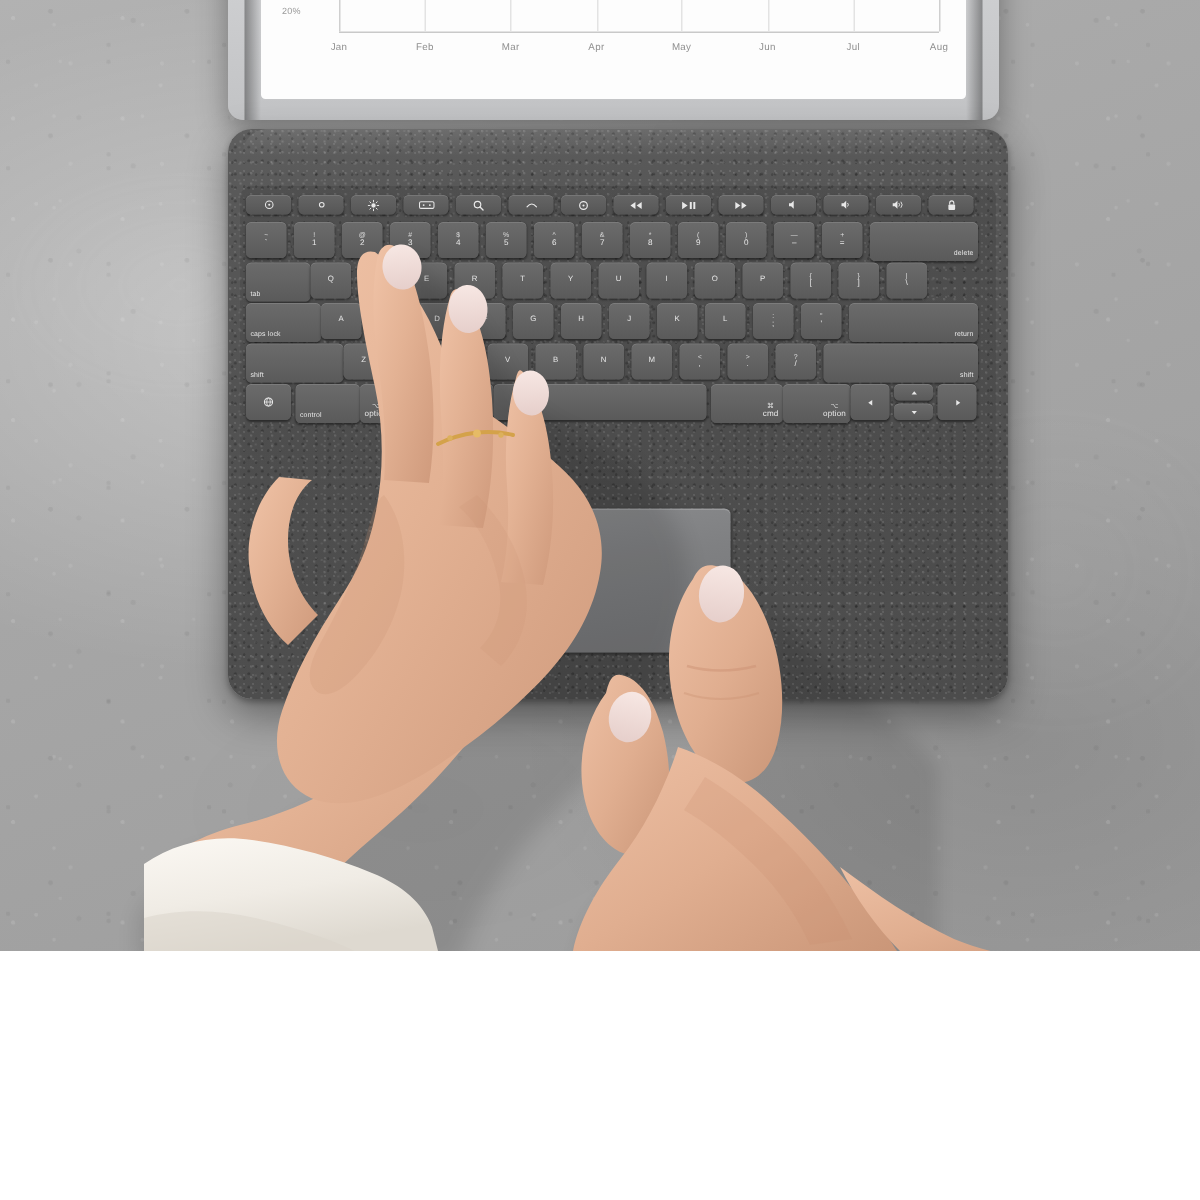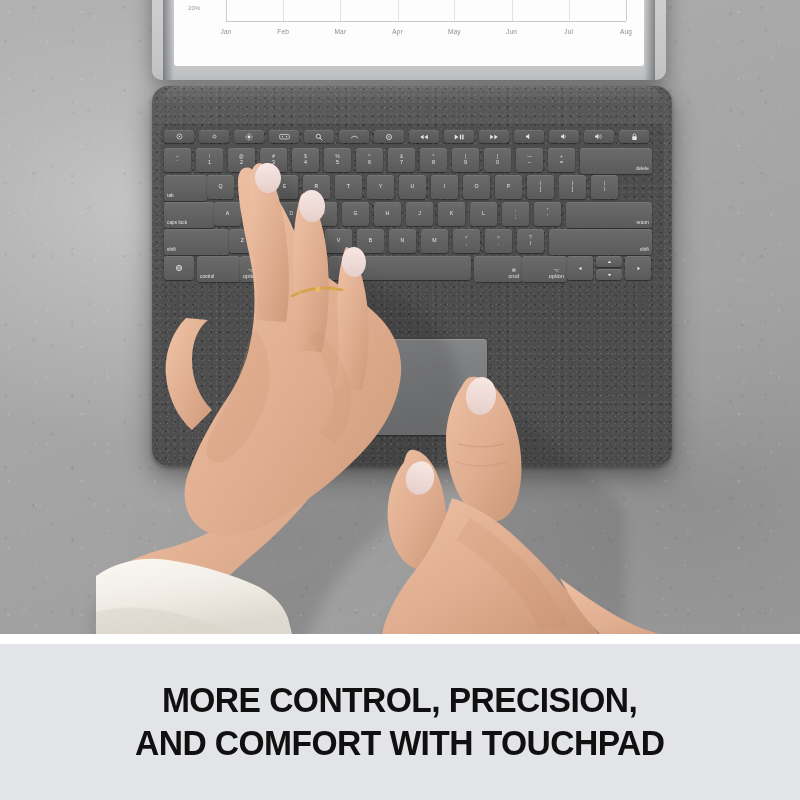--- a/index.html
+++ b/index.html
@@ -723,18 +723,14 @@
 
       <g>
         <path fill="url(#skinR)" d="M592 612 C624 624 660 632 700 634 L800 634 L800 560
              C760 566 716 580 678 596 C650 608 618 614 592 612 Z" opacity=".0"></path>
       </g>
     </svg>
   </div>
 
   <div class="white-gap"></div>
 
-  <div class="caption">
-    <div class="caption-line">MORE CONTROL, PRECISION,</div>
-    <div class="caption-line">AND COMFORT WITH TOUCHPAD</div>
-  </div>
 
 </div>
 
 </body></html>

